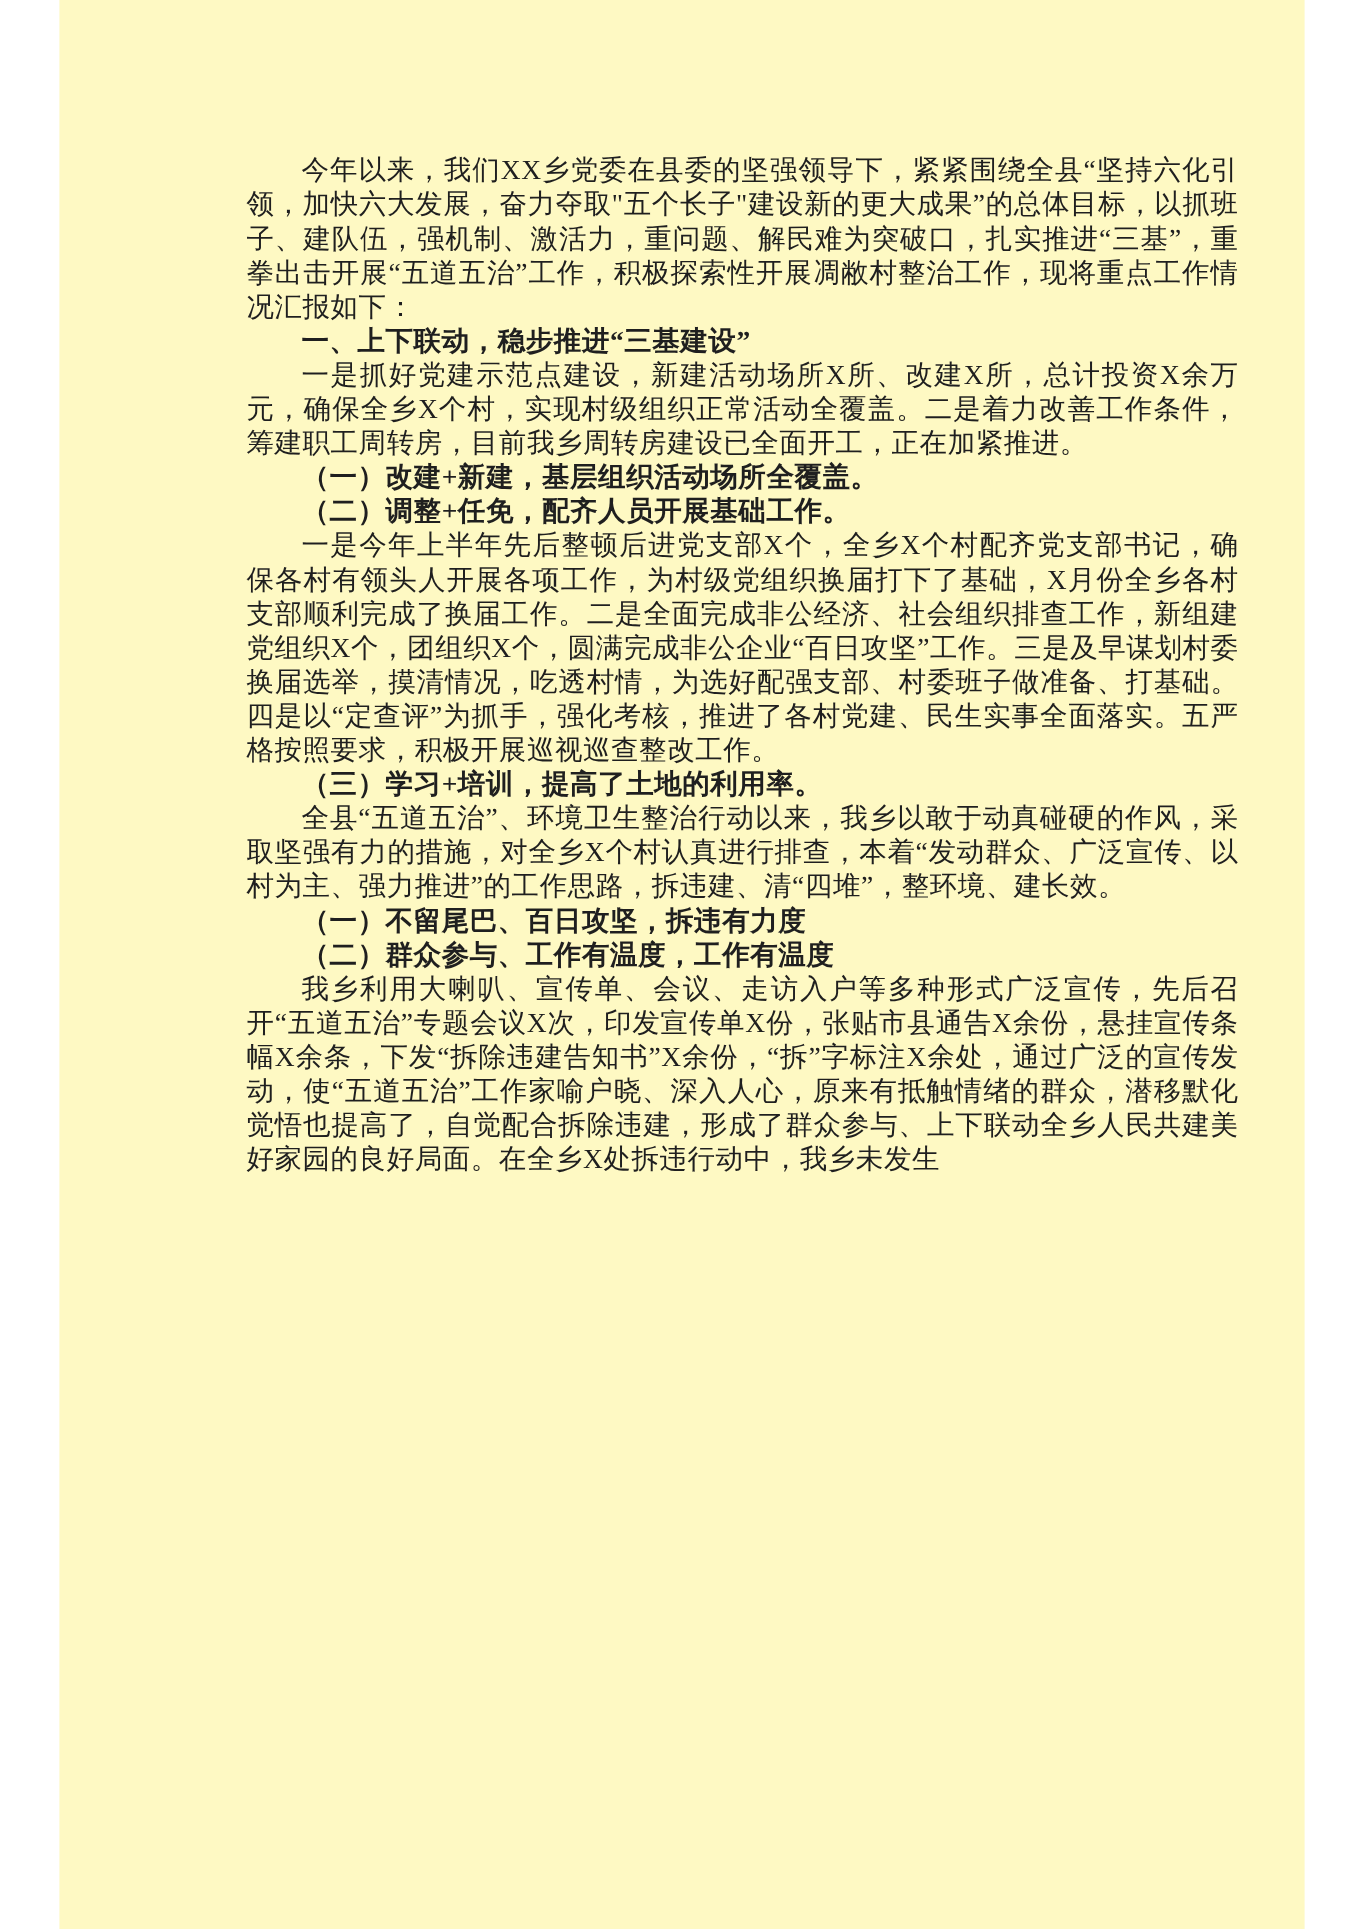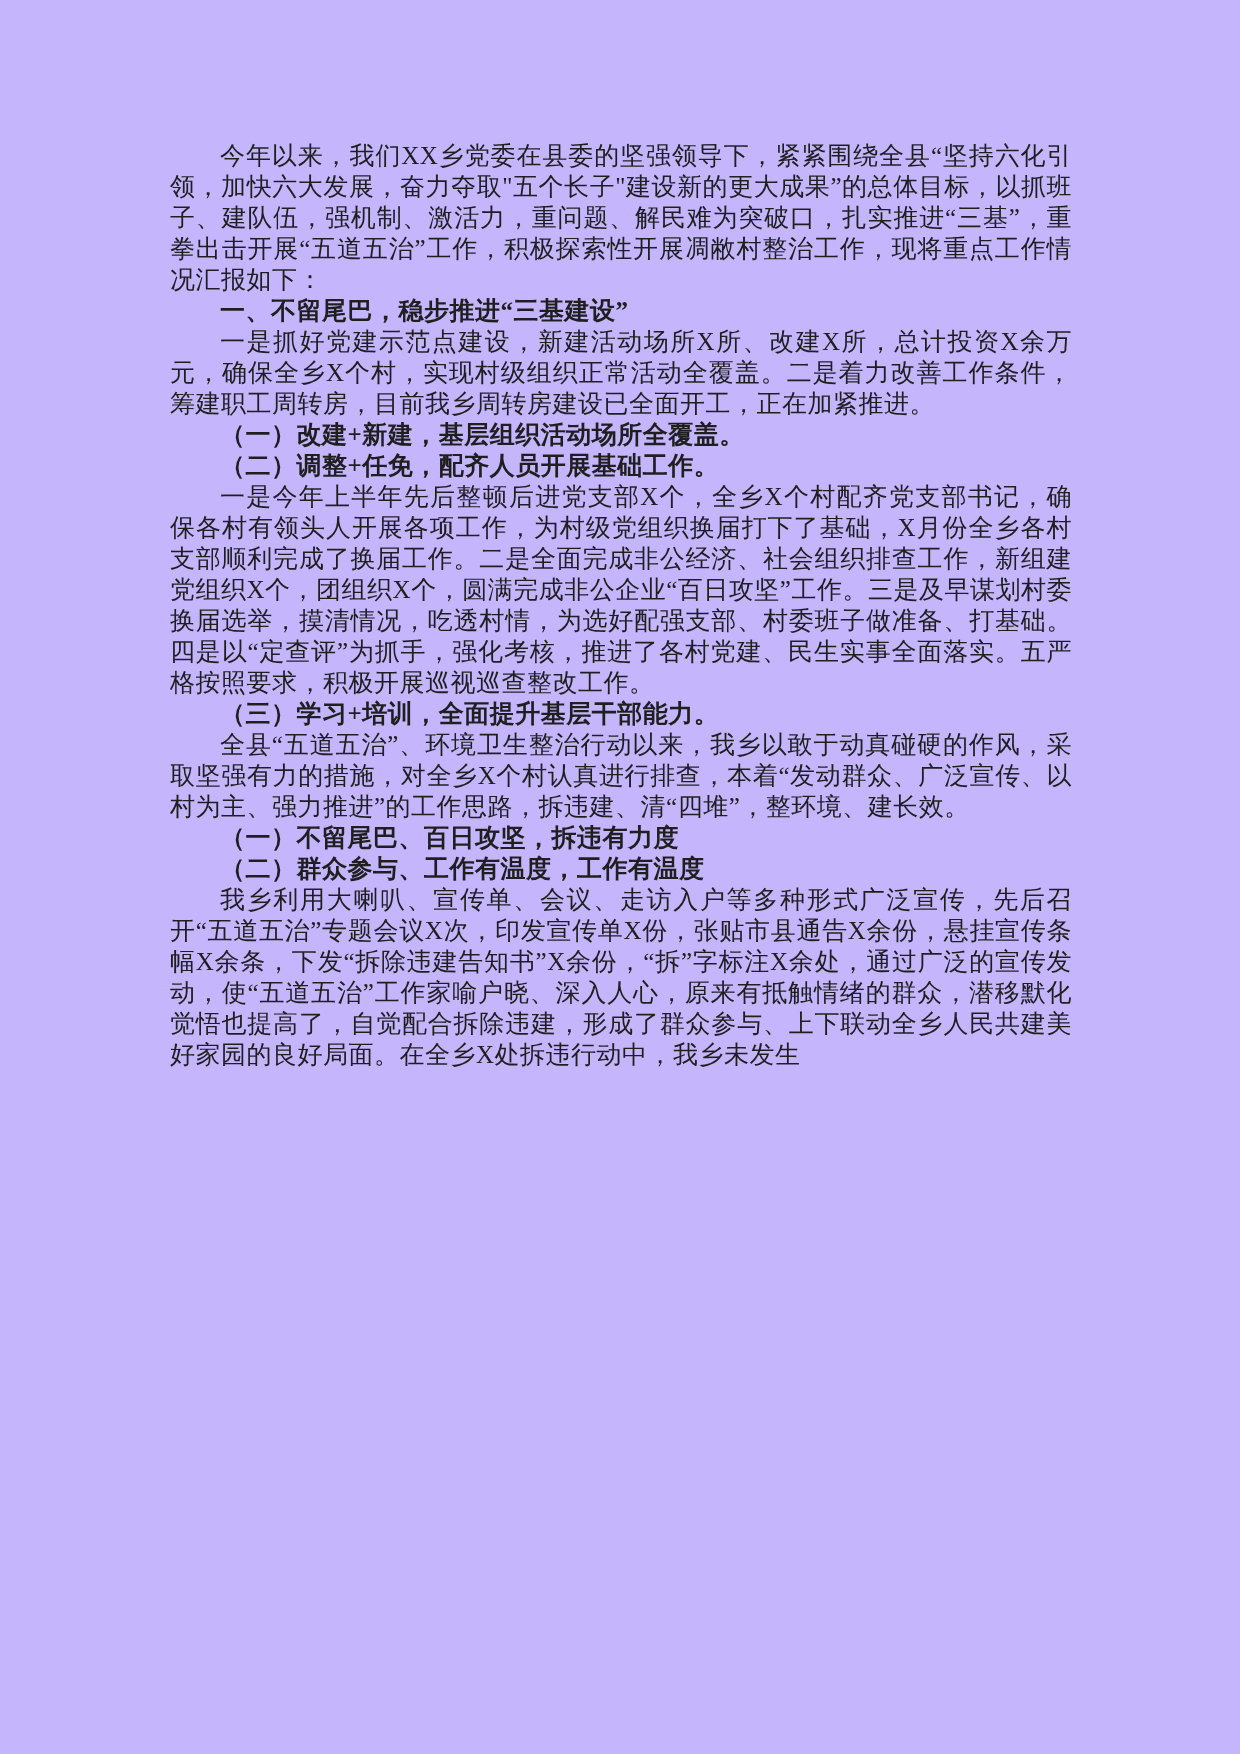--- a/index.html
+++ b/index.html
@@ -2,24 +2,24 @@
 <html><head>
 <meta charset="utf-8">
 <style>
   html, body {
     margin: 0;
     padding: 0;
     background: #ffffff;
   }
   .page {
     position: relative;
-    width: 1240px;
+    width: 1132px;
     height: 1754px;
     margin: 0 auto;
-    background: #c4b5fd;
+    background: #fef9c3;
     box-sizing: border-box;
     padding: 140px 168px 60px 170px;
     overflow: hidden;
     font-family: "Liberation Serif", "DejaVu Serif", serif;
     color: #1f1f1f;
   }
   .doc-body {
     width: 902px;
   }
   .para {
@@ -34,24 +34,24 @@
   .heading-l1, .heading-l2 {
     font-weight: bold;
   }
 </style>
 </head>
 <body>
 
 <div class="page">
   <div class="doc-body">
     <p class="para body">今年以来，我们XX乡党委在县委的坚强领导下，紧紧围绕全县“坚持六化引领，加快六大发展，奋力夺取"五个长子"建设新的更大成果”的总体目标，以抓班子、建队伍，强机制、激活力，重问题、解民难为突破口，扎实推进“三基”，重拳出击开展“五道五治”工作，积极探索性开展凋敝村整治工作，现将重点工作情况汇报如下：</p>
-    <p class="para heading-l1">一、不留尾巴，稳步推进“三基建设”</p>
+    <p class="para heading-l1">一、上下联动，稳步推进“三基建设”</p>
     <p class="para body">一是抓好党建示范点建设，新建活动场所X所、改建X所，总计投资X余万元，确保全乡X个村，实现村级组织正常活动全覆盖。二是着力改善工作条件，筹建职工周转房，目前我乡周转房建设已全面开工，正在加紧推进。</p>
     <p class="para heading-l2">（一）改建+新建，基层组织活动场所全覆盖。</p>
     <p class="para heading-l2">（二）调整+任免，配齐人员开展基础工作。</p>
     <p class="para body">一是今年上半年先后整顿后进党支部X个，全乡X个村配齐党支部书记，确保各村有领头人开展各项工作，为村级党组织换届打下了基础，X月份全乡各村支部顺利完成了换届工作。二是全面完成非公经济、社会组织排查工作，新组建党组织X个，团组织X个，圆满完成非公企业“百日攻坚”工作。三是及早谋划村委换届选举，摸清情况，吃透村情，为选好配强支部、村委班子做准备、打基础。四是以“定查评”为抓手，强化考核，推进了各村党建、民生实事全面落实。五严格按照要求，积极开展巡视巡查整改工作。</p>
-    <p class="para heading-l2">（三）学习+培训，全面提升基层干部能力。</p>
+    <p class="para heading-l2">（三）学习+培训，提高了土地的利用率。</p>
     <p class="para body">全县“五道五治”、环境卫生整治行动以来，我乡以敢于动真碰硬的作风，采取坚强有力的措施，对全乡X个村认真进行排查，本着“发动群众、广泛宣传、以村为主、强力推进”的工作思路，拆违建、清“四堆”，整环境、建长效。</p>
     <p class="para heading-l2">（一）不留尾巴、百日攻坚，拆违有力度</p>
     <p class="para heading-l2">（二）群众参与、工作有温度，工作有温度</p>
     <p class="para body">我乡利用大喇叭、宣传单、会议、走访入户等多种形式广泛宣传，先后召开“五道五治”专题会议X次，印发宣传单X份，张贴市县通告X余份，悬挂宣传条幅X余条，下发“拆除违建告知书”X余份，“拆”字标注X余处，通过广泛的宣传发动，使“五道五治”工作家喻户晓、深入人心，原来有抵触情绪的群众，潜移默化觉悟也提高了，自觉配合拆除违建，形成了群众参与、上下联动全乡人民共建美好家园的良好局面。在全乡X处拆违行动中，我乡未发生</p>
   </div>
 </div>
 
 </body></html>

